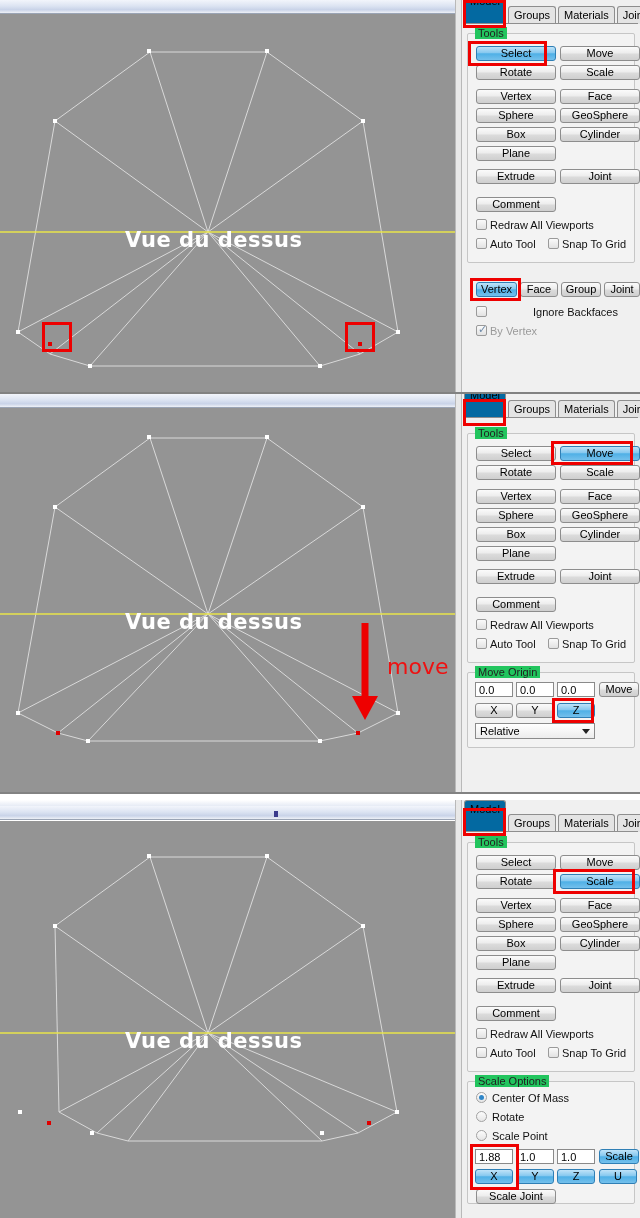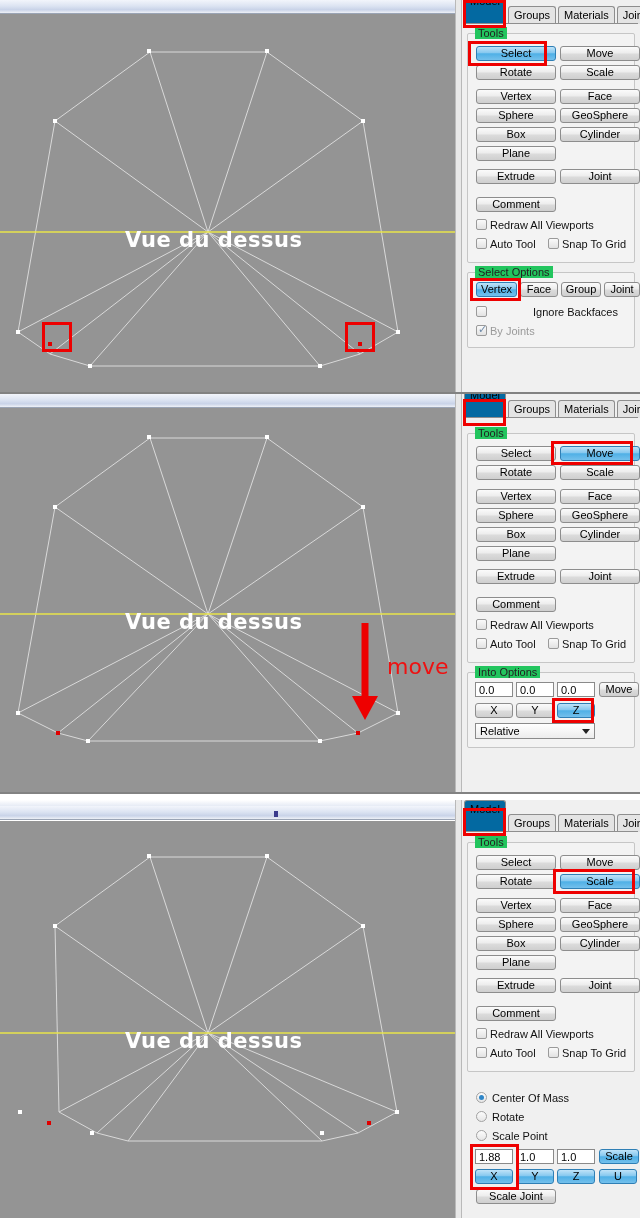--- a/index.html
+++ b/index.html
@@ -169,31 +169,28 @@
     <div class="btn" style="left:14px;top:169px;width:80px;">Extrude</div>
     <div class="btn" style="left:98px;top:169px;width:80px;">Joint</div>
     <div class="btn" style="left:14px;top:197px;width:80px;">Comment</div>
     <div class="cb" style="left:14px;top:219px;"></div>
     <div class="lbl" style="left:28px;top:219px;">Redraw All Viewports</div>
     <div class="cb" style="left:14px;top:238px;"></div>
     <div class="lbl" style="left:28px;top:238px;">Auto Tool</div>
     <div class="cb" style="left:86px;top:238px;"></div>
     <div class="lbl" style="left:100px;top:238px;">Snap To Grid</div>
 
-    <div class="group" style="top:272px;height:76px;">
-      <span class="gtitle">Select Options</span>
-    </div>
     <div class="btn hl" style="left:14px;top:282px;width:41px;">Vertex</div>
     <div class="btn" style="left:58px;top:282px;width:38px;">Face</div>
     <div class="btn" style="left:99px;top:282px;width:40px;">Group</div>
     <div class="btn" style="left:142px;top:282px;width:36px;">Joint</div>
     <div class="cb" style="left:14px;top:306px;"></div>
     <div class="lbl" style="left:28px;top:306px;margin-left:43px;">Ignore Backfaces</div>
     <div class="cb checked" style="left:14px;top:325px;"></div>
-    <div class="lbl dim" style="left:28px;top:325px;">By Joints</div>
+    <div class="lbl dim" style="left:28px;top:325px;">By Vertex</div>
   </div>
 
   <div class="redbox" style="left:463px;top:0px;width:43px;height:28px;"></div>
   <div class="redbox" style="left:468px;top:41px;width:79px;height:25px;"></div>
   <div class="redbox" style="left:470px;top:278px;width:51px;height:23px;"></div>
 </div>
 
 <div class="panel-sep" style="top:392px"></div>
 
 <div class="panel" id="panel2">
@@ -276,21 +273,21 @@
     <div class="btn" style="left:98px;top:175px;width:80px;">Joint</div>
     <div class="btn" style="left:14px;top:203px;width:80px;">Comment</div>
     <div class="cb" style="left:14px;top:225px;"></div>
     <div class="lbl" style="left:28px;top:225px;">Redraw All Viewports</div>
     <div class="cb" style="left:14px;top:244px;"></div>
     <div class="lbl" style="left:28px;top:244px;">Auto Tool</div>
     <div class="cb" style="left:86px;top:244px;"></div>
     <div class="lbl" style="left:100px;top:244px;">Snap To Grid</div>
 
     <div class="group" style="top:278px;height:76px;">
-      <span class="gtitle">Into Options</span>
+      <span class="gtitle">Move Origin</span>
     </div>
     <div class="tin" style="left:13px;top:288px;width:38px;">0.0</div>
     <div class="tin" style="left:54px;top:288px;width:38px;">0.0</div>
     <div class="tin" style="left:95px;top:288px;width:38px;">0.0</div>
     <div class="btn" style="left:137px;top:288px;width:40px;">Move</div>
     <div class="btn" style="left:13px;top:309px;width:38px;">X</div>
     <div class="btn" style="left:54px;top:309px;width:38px;">Y</div>
     <div class="btn hl" style="left:95px;top:309px;width:38px;">Z</div>
     <div class="combo" style="left:13px;top:329px;width:120px;">
       <span>Relative</span>
@@ -381,20 +378,23 @@
     <div class="btn" style="left:14px;top:178px;width:80px;">Extrude</div>
     <div class="btn" style="left:98px;top:178px;width:80px;">Joint</div>
     <div class="btn" style="left:14px;top:206px;width:80px;">Comment</div>
     <div class="cb" style="left:14px;top:228px;"></div>
     <div class="lbl" style="left:28px;top:228px;">Redraw All Viewports</div>
     <div class="cb" style="left:14px;top:247px;"></div>
     <div class="lbl" style="left:28px;top:247px;">Auto Tool</div>
     <div class="cb" style="left:86px;top:247px;"></div>
     <div class="lbl" style="left:100px;top:247px;">Snap To Grid</div>
 
+    <div class="group" style="top:281px;height:123px;">
+      <span class="gtitle">Scale Options</span>
+    </div>
     <div class="rb checked" style="left:14px;top:292px;"></div>
     <div class="lbl" style="left:30px;top:292px;">Center Of Mass</div>
     <div class="rb" style="left:14px;top:311px;"></div>
     <div class="lbl" style="left:30px;top:311px;">Rotate</div>
     <div class="rb" style="left:14px;top:330px;"></div>
     <div class="lbl" style="left:30px;top:330px;">Scale Point</div>
     <div class="tin" style="left:13px;top:349px;width:38px;">1.88</div>
     <div class="tin" style="left:54px;top:349px;width:38px;">1.0</div>
     <div class="tin" style="left:95px;top:349px;width:38px;">1.0</div>
     <div class="btn hl" style="left:137px;top:349px;width:40px;">Scale</div>

